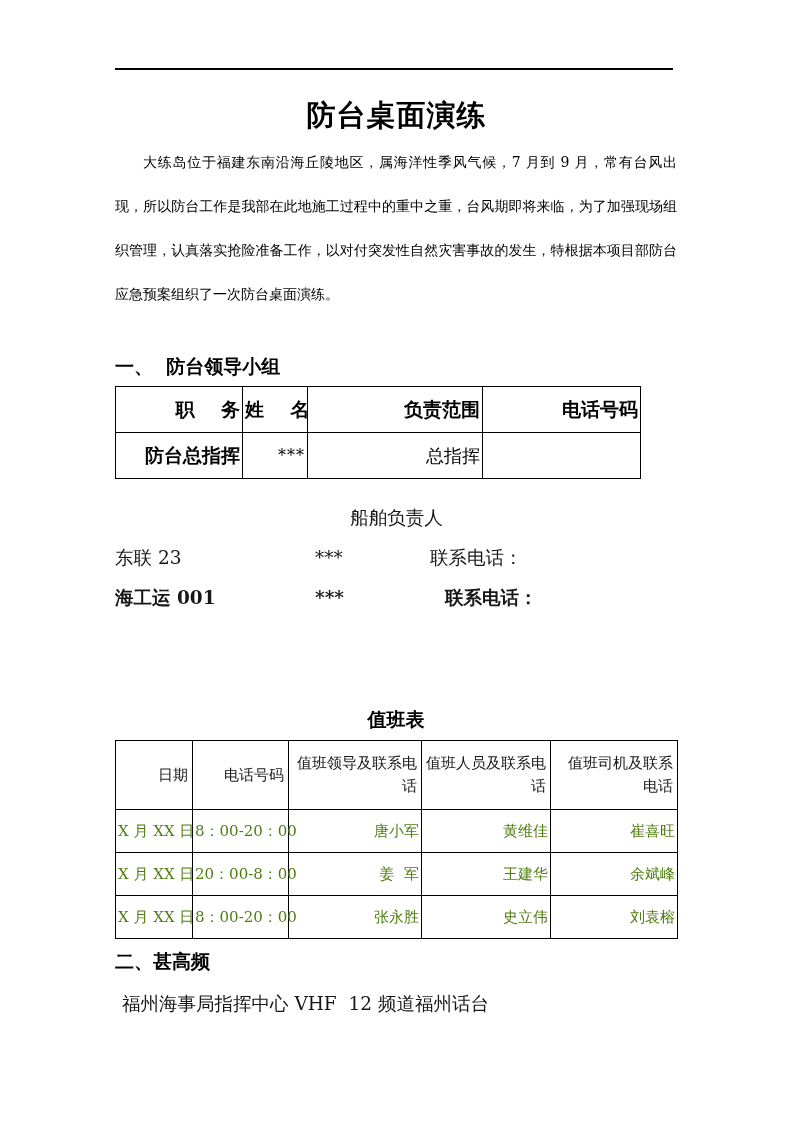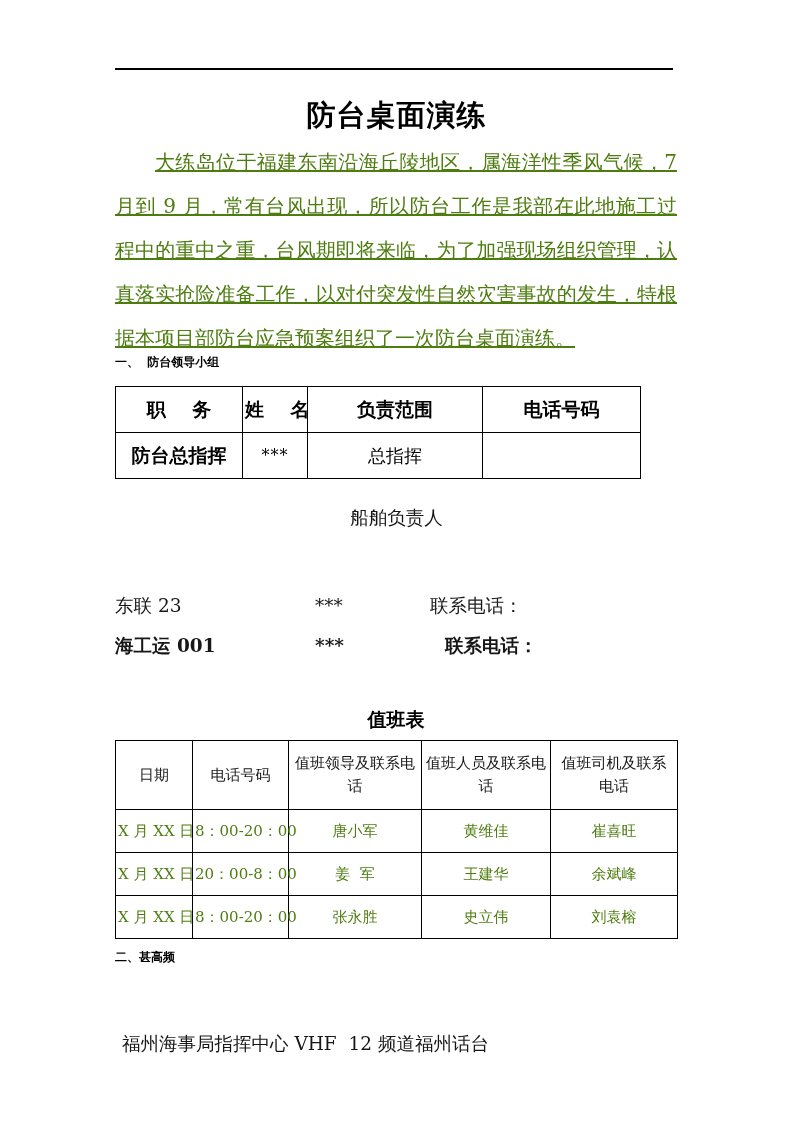--- a/index.html
+++ b/index.html
@@ -42,49 +42,48 @@
     letter-spacing: 1px;
     font-family: "DejaVu Sans", "Liberation Sans", sans-serif;
   }
 
   
   .body-para {
     position: absolute;
     left: 115px;
     top: 140px;
     width: 562px;
-    font-size: 20px;
+    font-size: 14px;
     line-height: 44px;
     text-align: justify;
     text-justify: inter-ideograph;
     text-indent: 2em;
-    color: #4d7c0f;
-    text-decoration: underline;
+    color: #000000;
   }
 
   
   .sec-heading {
     position: absolute;
-    font-size: 12px;
+    font-size: 19px;
     font-weight: bold;
     font-family: "DejaVu Sans", "Liberation Sans", sans-serif;
     white-space: pre;
   }
   #sec1 { left: 115px; top: 354px; }
   #sec2 { left: 115px; top: 949px; }
 
   
   .tbl {
     position: absolute;
     border-collapse: collapse;
     table-layout: fixed;
   }
   .tbl td, .tbl th {
     border: 1.4px solid #000000;
-    text-align: center;
+    text-align: right;
     vertical-align: middle;
     padding: 0 2px;
   }
   #table-leader {
     left: 115px;
     top: 386px;
     width: 525px;
   }
   #table-leader th {
     height: 45px;
@@ -113,21 +112,21 @@
     left: 115px;
     font-size: 18.5px;
     color: #171717;
     width: 563px;
     white-space: pre;
   }
   #mid1 { top: 505px; text-align: center; }
   #mid2 { top: 545px; }
   #mid3 { top: 585px; font-weight: bold; }
   #mid4 { top: 626px; }
-  .mid-col-a { display: inline-block; width: 200px; margin-top: 48px; }
+  .mid-col-a { display: inline-block; width: 200px; }
   .mid-col-b { display: inline-block; width: 115px; }
   .mid-col-b.indent { width: 130px; }
 
   
   .roster-title {
     position: absolute;
     left: 115px;
     top: 707px;
     width: 562px;
     text-align: center;
@@ -159,21 +158,20 @@
   }
 
   
   .vhf-line {
     position: absolute;
     left: 122px;
     top: 991px;
     font-size: 18.5px;
     color: #171717;
     white-space: pre;
-    margin-top: 40px;
   }
 </style>
 </head>
 <body>
 
 <div class="page">
 
   <div class="header-rule"></div>
 
   <div class="doc-title">防台桌面演练</div>

